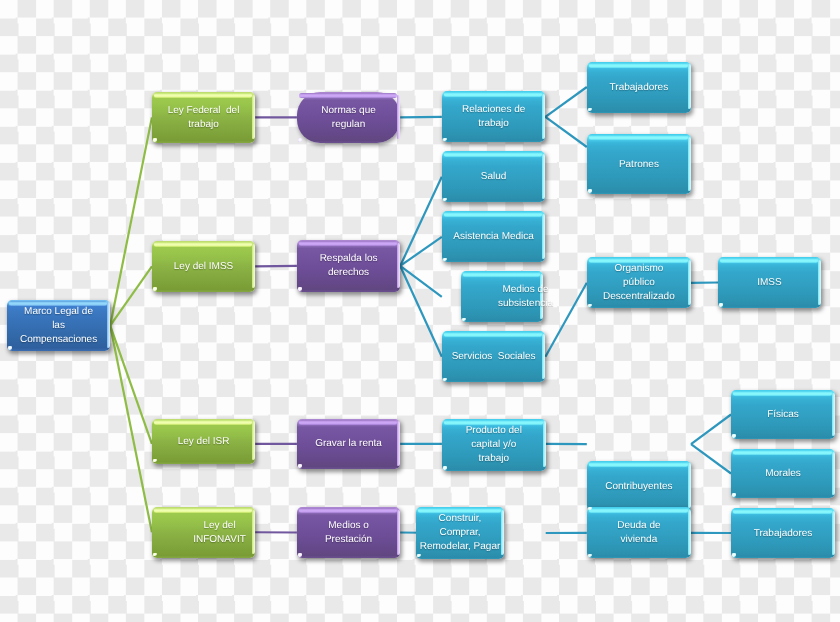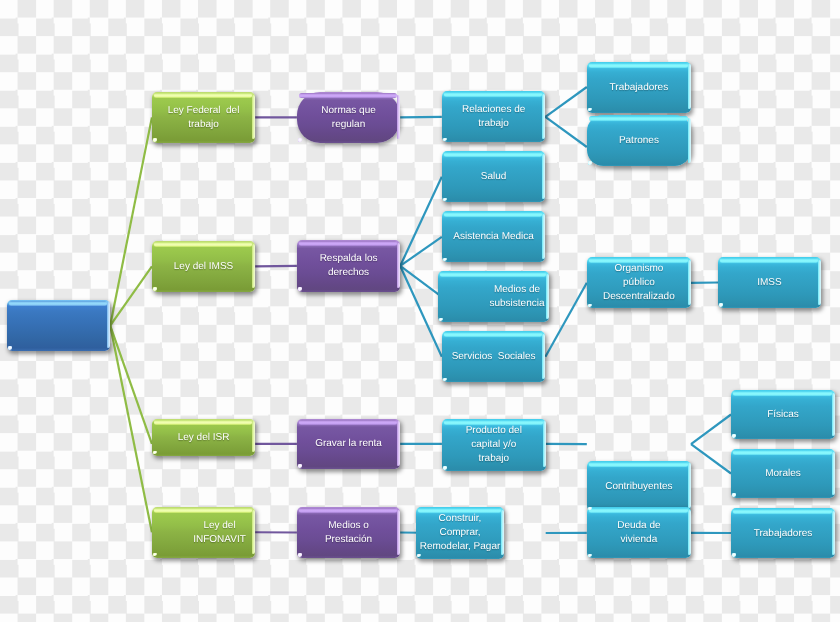--- a/index.html
+++ b/index.html
@@ -87,35 +87,38 @@
       <line x1="691" y1="444.05" x2="731" y2="414.5" stroke="#2e97be" stroke-width="2.2"></line>
       <line x1="691" y1="444.05" x2="731" y2="473.5" stroke="#2e97be" stroke-width="2.2"></line>
       <line x1="545.6999999999999" y1="533" x2="586.8" y2="532.8" stroke="#2e97be" stroke-width="2.2"></line>
       <line x1="691" y1="532.8" x2="731" y2="533" stroke="#2e97be" stroke-width="2.2"></line>
     </svg>
   <div id="nodes">
       <div class="node blue" style="left: 6.9px; top: 299.9px; width: 103.3px; height: 51.3px;">
         <span class="top"></span>
         <span class="rgt"></span>
         <span class="corner"></span>
+        <span class="lbl">Marco Legal de
+las
+Compensaciones</span>
       </div>
       <div class="node green" style="left: 151.9px; top: 92px; width: 103.3px; height: 50.8px;">
         <span class="top"></span>
         <span class="rgt"></span>
         <span class="corner"></span>
         <span class="lbl">Ley Federal  del
 trabajo</span>
       </div>
       <div class="node green" style="left: 151.9px; top: 241.2px; width: 103.3px; height: 50.5px;">
         <span class="top"></span>
         <span class="rgt"></span>
         <span class="corner"></span>
         <span class="lbl">Ley del IMSS</span>
       </div>
-      <div class="node green" style="left: 151.9px; top: 418.6px; width: 103.3px; height: 37px;">
+      <div class="node green" style="left: 151.9px; top: 418.6px; width: 103.3px; height: 45px;">
         <span class="top"></span>
         <span class="rgt"></span>
         <span class="corner"></span>
         <span class="lbl">Ley del ISR</span>
       </div>
       <div class="node green" style="left: 151.9px; top: 507px; width: 103.3px; height: 50.5px; padding-left: 32px;">
         <span class="top"></span>
         <span class="rgt"></span>
         <span class="corner"></span>
         <span class="lbl">Ley del
@@ -160,21 +163,21 @@
         <span class="rgt"></span>
         <span class="corner"></span>
         <span class="lbl">Salud</span>
       </div>
       <div class="node cyan" style="left: 441.8px; top: 211.3px; width: 103.6px; height: 51px;">
         <span class="top"></span>
         <span class="rgt"></span>
         <span class="corner"></span>
         <span class="lbl">Asistencia Medica</span>
       </div>
-      <div class="node cyan" style="left: 438px; top: 271.3px; width: 111px; height: 51px; padding-left: 47px;">
+      <div class="node cyan" style="left: 461px; top: 271.3px; width: 82px; height: 51px; padding-left: 47px;">
         <span class="top"></span>
         <span class="rgt"></span>
         <span class="corner"></span>
         <span class="lbl">Medios de
 subsistencia</span>
       </div>
       <div class="node cyan" style="left: 441.8px; top: 331.3px; width: 103.6px; height: 51px;">
         <span class="top"></span>
         <span class="rgt"></span>
         <span class="corner"></span>
@@ -195,21 +198,21 @@
         <span class="lbl">Construir,
 Comprar,
 Remodelar, Pagar</span>
       </div>
       <div class="node cyan" style="left: 586.8px; top: 61.5px; width: 104.2px; height: 51px;">
         <span class="top"></span>
         <span class="rgt"></span>
         <span class="corner"></span>
         <span class="lbl">Trabajadores</span>
       </div>
-      <div class="node cyan" style="left: 586.8px; top: 115px; width: 104.2px; height: 51px; border-radius: 16px;">
+      <div class="node cyan" style="left: 586.8px; top: 134px; width: 104.2px; height: 60px;">
         <span class="top"></span>
         <span class="rgt"></span>
         <span class="corner"></span>
         <span class="lbl">Patrones</span>
       </div>
       <div class="node cyan" style="left: 586.8px; top: 257.3px; width: 104.2px; height: 51px;">
         <span class="top"></span>
         <span class="rgt"></span>
         <span class="corner"></span>
         <span class="lbl">Organismo

